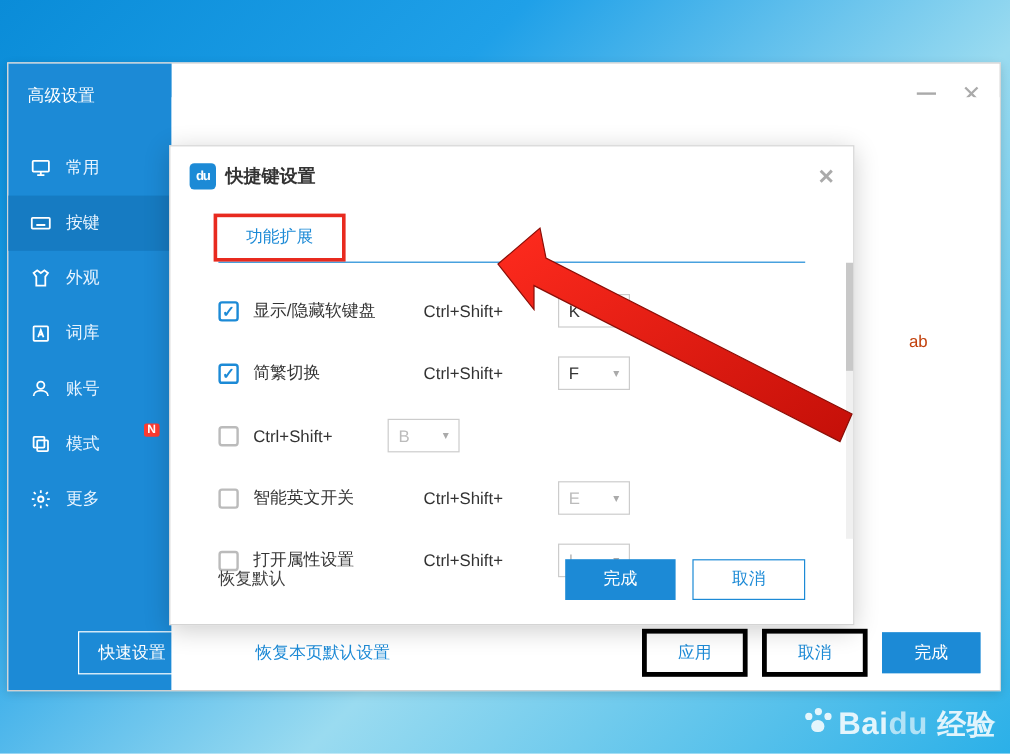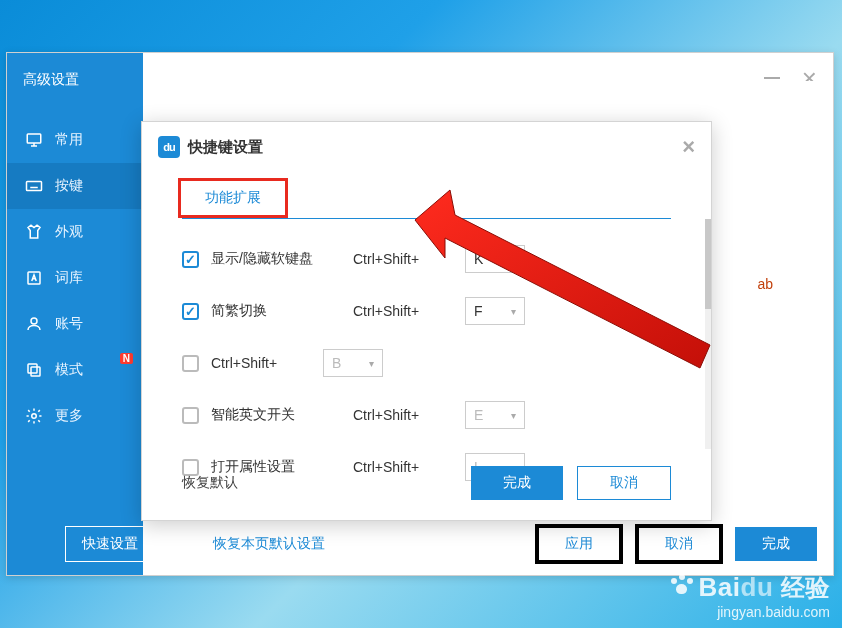--- a/index.html
+++ b/index.html
@@ -375,14 +375,13 @@
   </defs>
   <polygon points="15,50 50,20 55,45 310,175 300,198 45,68 45,88" fill="url(#ag)" stroke="#8a0d06" stroke-width="1"></polygon>
 </svg>
 
 <div class="watermark">
   <div class="brand">
     <span class="paw">
       <span class="paw-dot p1"></span><span class="paw-dot p2"></span><span class="paw-dot p3"></span><span class="paw-dot p4"></span>
     </span><span>Bai</span><span style="opacity:0.7">du</span> <span class="cn">经验</span>
   </div>
-  <div class="url">jingyan.baidu.com</div>
 </div>
 
 </body></html>

